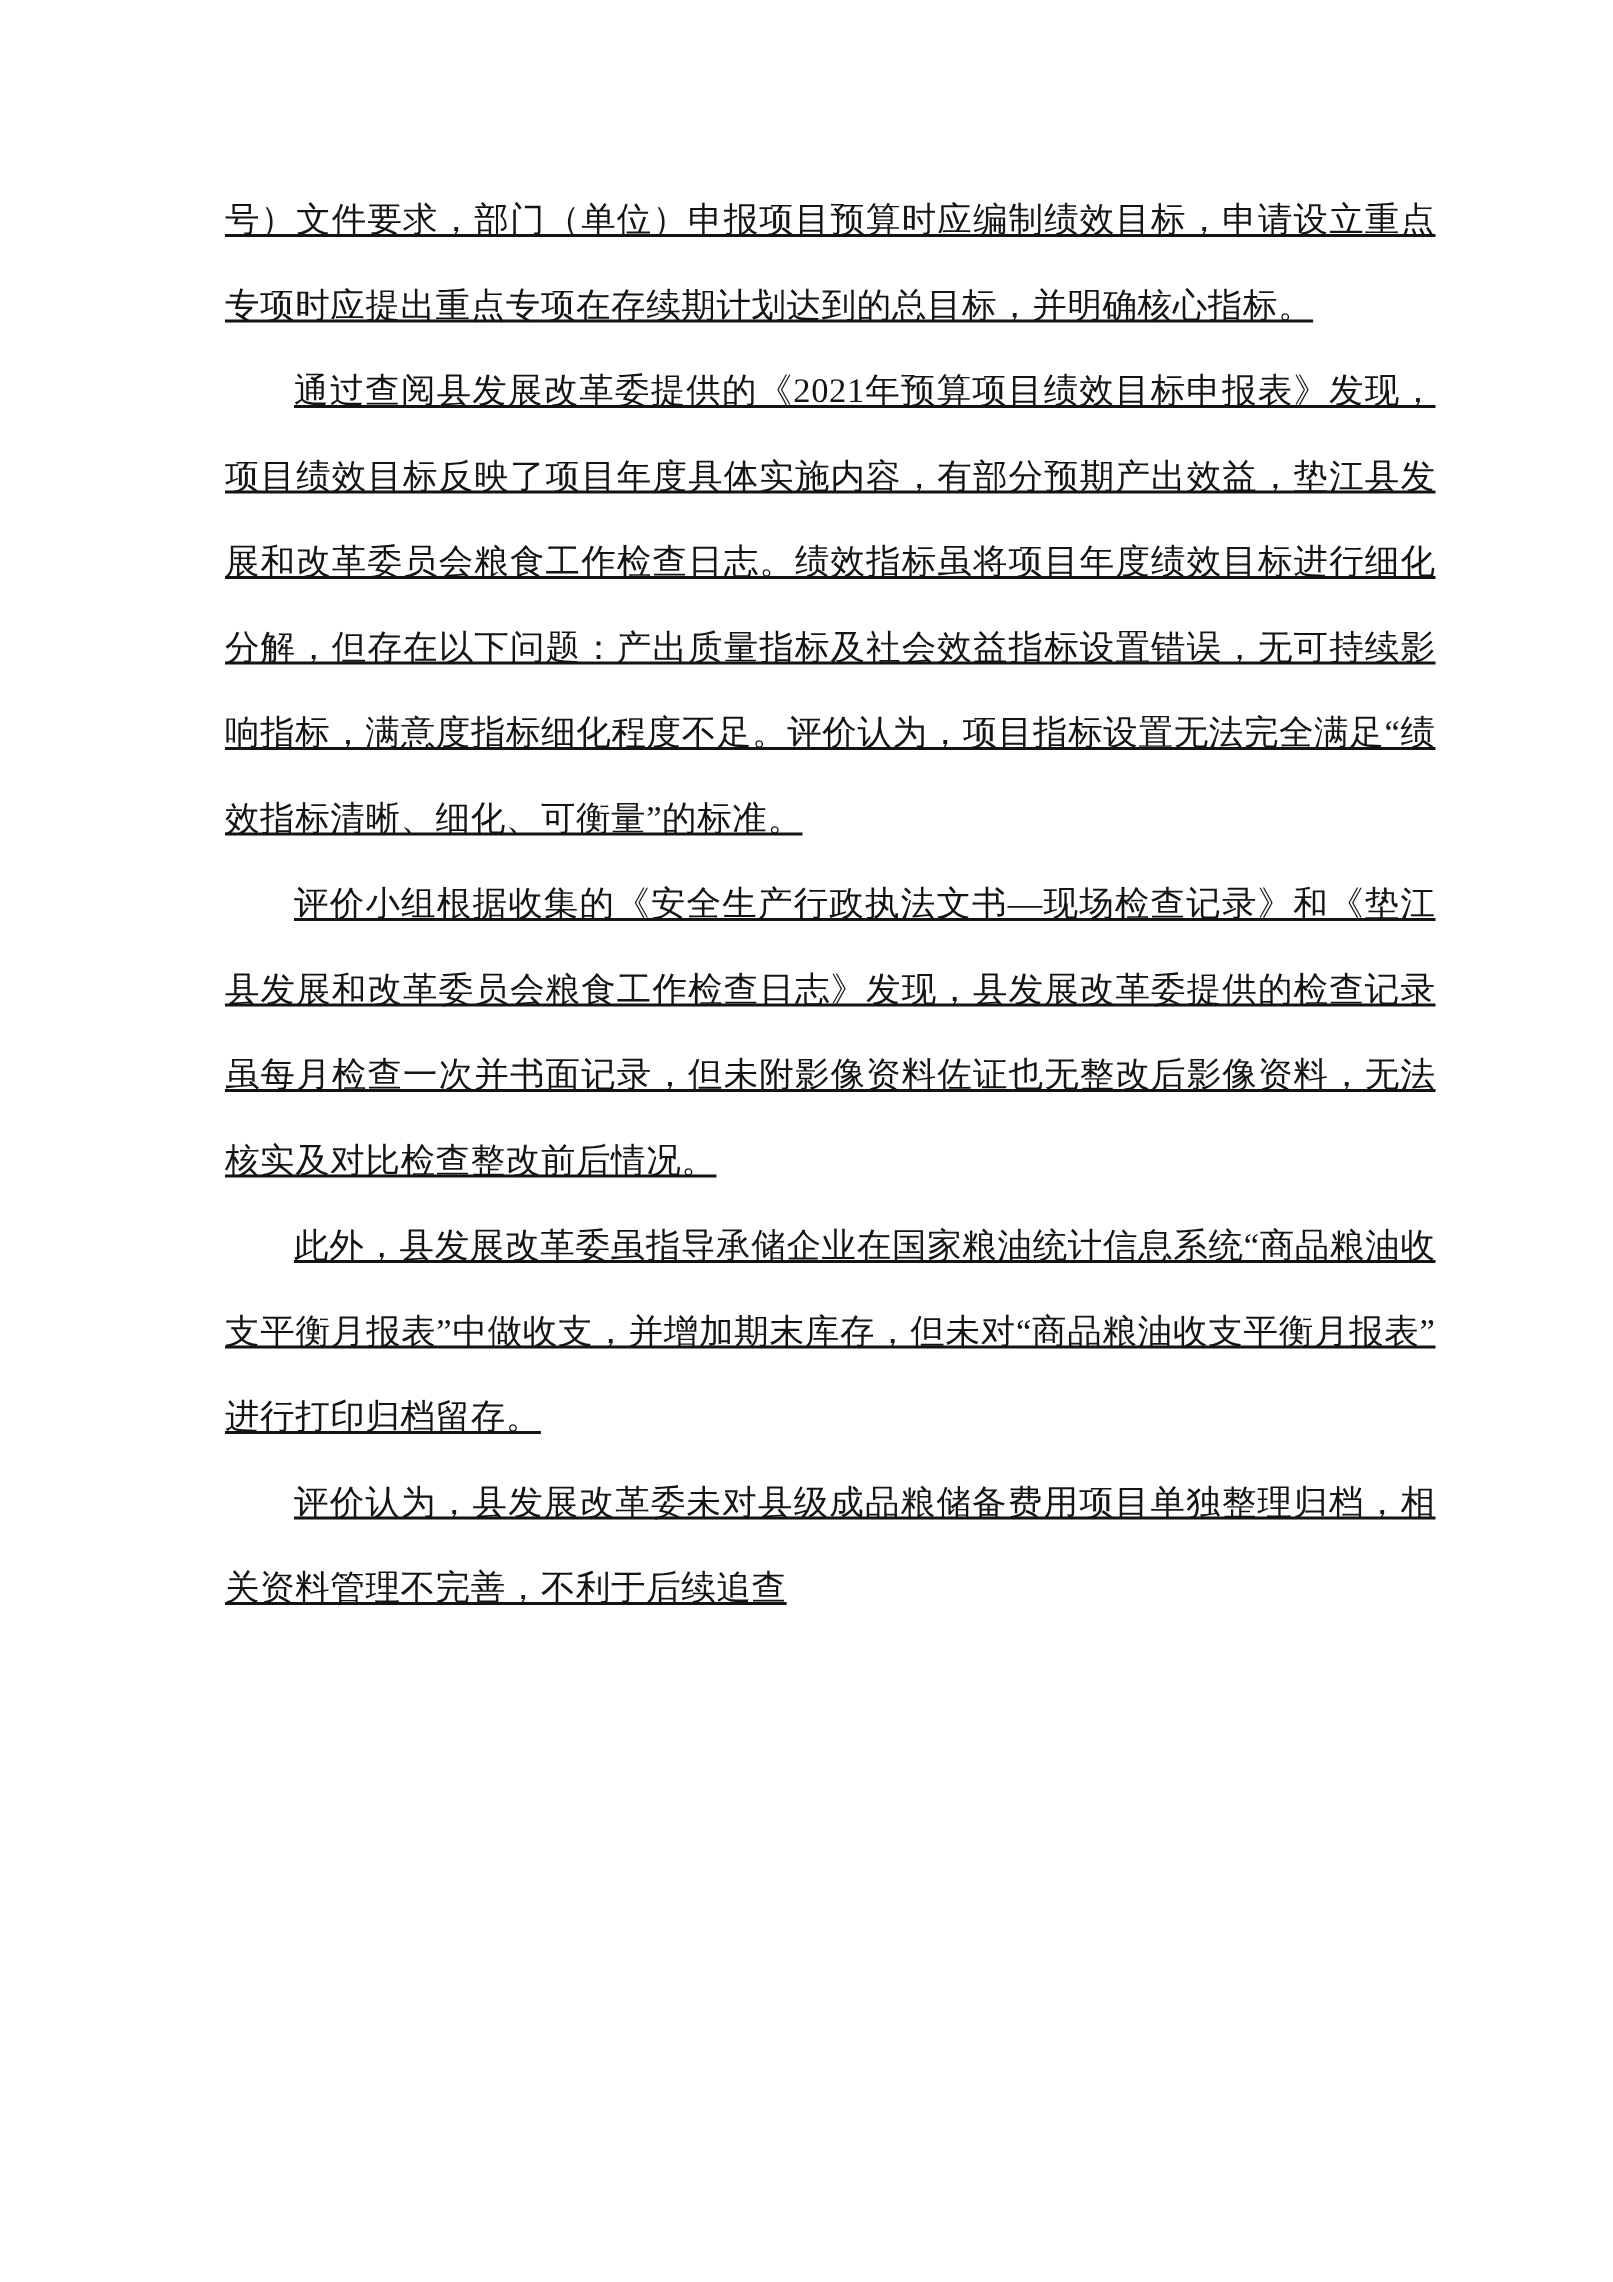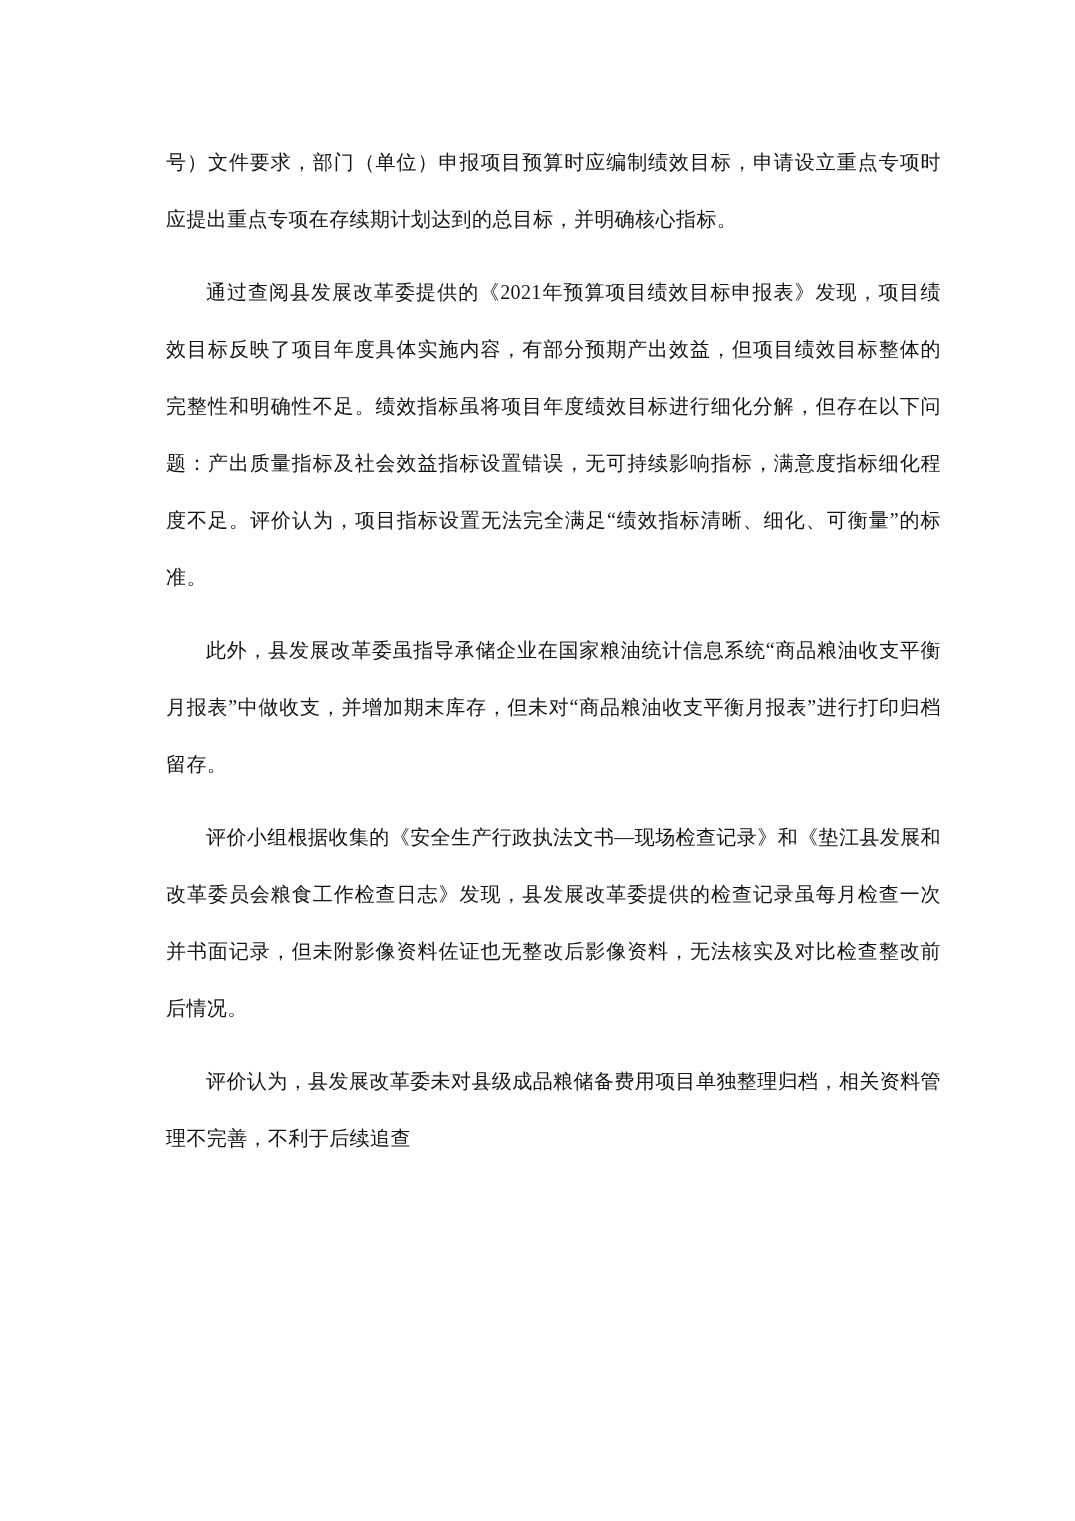--- a/index.html
+++ b/index.html
@@ -24,36 +24,37 @@
   }
   .doc-body {
     font-size: 31.5px;
     line-height: 57px;
     letter-spacing: 0.4px;
     text-align: justify;
     text-justify: inter-ideograph;
     color: #141414;
   }
   .para {
-    margin: 16px;
+    margin: 0;
     text-indent: 2em;
-    font-size: 20px;
+    font-size: 23px;
     line-height: 57px;
+    text-decoration: underline;
   }
   .para.cont {
     text-indent: 0;
   }
   .para.heading {
     text-indent: 2em;
   }
 </style>
 </head>
 <body>
 
 <div class="page">
   <div class="doc-body">
     <p class="para cont">号）文件要求，部门（单位）申报项目预算时应编制绩效目标，申请设立重点专项时应提出重点专项在存续期计划达到的总目标，并明确核心指标。</p>
-    <p class="para">通过查阅县发展改革委提供的《2021年预算项目绩效目标申报表》发现，项目绩效目标反映了项目年度具体实施内容，有部分预期产出效益，但项目绩效目标整体的完整性和明确性不足。绩效指标虽将项目年度绩效目标进行细化分解，但存在以下问题：产出质量指标及社会效益指标设置错误，无可持续影响指标，满意度指标细化程度不足。评价认为，项目指标设置无法完全满足“绩效指标清晰、细化、可衡量”的标准。</p>
+    <p class="para">通过查阅县发展改革委提供的《2021年预算项目绩效目标申报表》发现，项目绩效目标反映了项目年度具体实施内容，有部分预期产出效益，垫江县发展和改革委员会粮食工作检查日志。绩效指标虽将项目年度绩效目标进行细化分解，但存在以下问题：产出质量指标及社会效益指标设置错误，无可持续影响指标，满意度指标细化程度不足。评价认为，项目指标设置无法完全满足“绩效指标清晰、细化、可衡量”的标准。</p>
+    <p class="para">评价小组根据收集的《安全生产行政执法文书—现场检查记录》和《垫江县发展和改革委员会粮食工作检查日志》发现，县发展改革委提供的检查记录虽每月检查一次并书面记录，但未附影像资料佐证也无整改后影像资料，无法核实及对比检查整改前后情况。</p>
     <p class="para">此外，县发展改革委虽指导承储企业在国家粮油统计信息系统“商品粮油收支平衡月报表”中做收支，并增加期末库存，但未对“商品粮油收支平衡月报表”进行打印归档留存。</p>
-    <p class="para">评价小组根据收集的《安全生产行政执法文书—现场检查记录》和《垫江县发展和改革委员会粮食工作检查日志》发现，县发展改革委提供的检查记录虽每月检查一次并书面记录，但未附影像资料佐证也无整改后影像资料，无法核实及对比检查整改前后情况。</p>
     <p class="para">评价认为，县发展改革委未对县级成品粮储备费用项目单独整理归档，相关资料管理不完善，不利于后续追查</p>
   </div>
 </div>
 
 </body></html>

